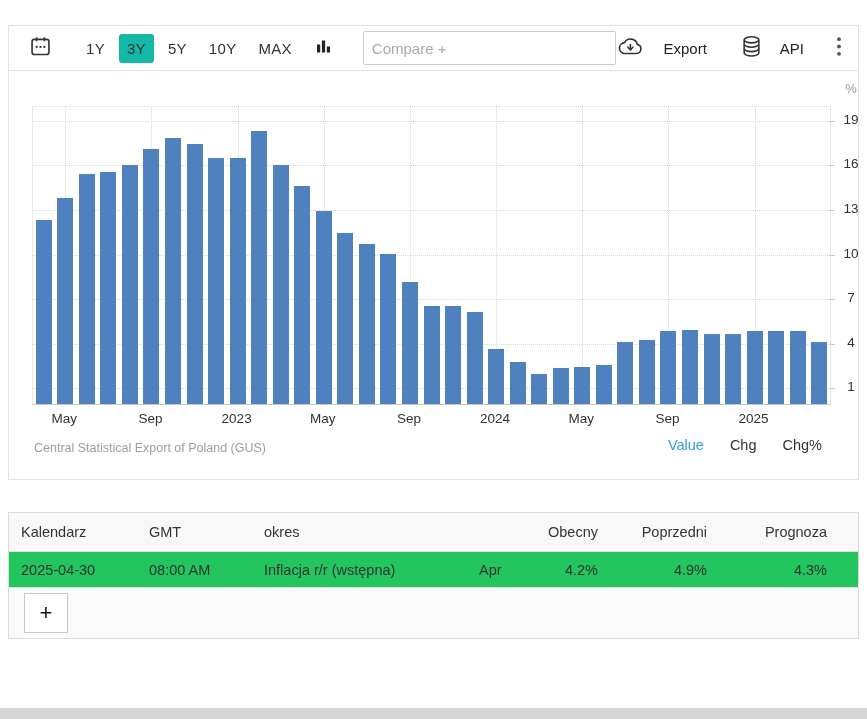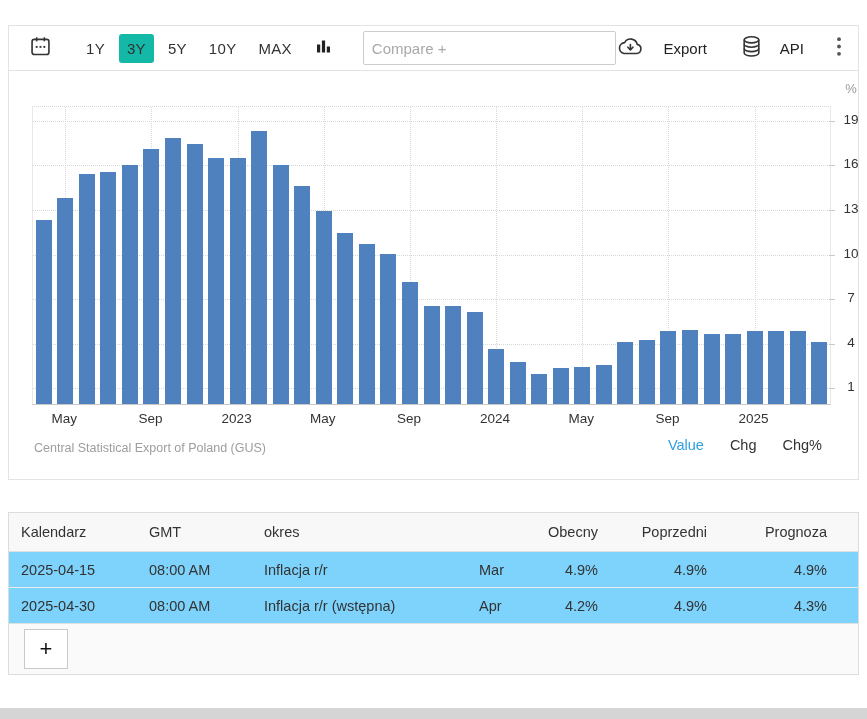--- a/index.html
+++ b/index.html
@@ -50,21 +50,21 @@
   .ylab{position:absolute;width:30px;text-align:center;font-size:13.5px;color:#333;}
   .yunit{position:absolute;width:30px;text-align:center;font-size:13px;color:#999;}
   .xlab{position:absolute;font-size:13.5px;color:#333;transform:translateX(-50%);white-space:nowrap;}
   .source{position:absolute;left:25px;top:370px;font-size:12.5px;color:#9d9d9d;}
   .modes{position:absolute;right:36px;top:366px;display:flex;gap:26px;font-size:14.5px;}
   .mode{color:#333;cursor:pointer;}
   .mode.active{color:#2f9fe0;}
   
   .table-card{
     position:absolute;left:8px;top:512px;width:849px;
-    border:1px solid #dcdcdc;background:#7dd3fc;
+    border:1px solid #dcdcdc;background:#22c55e;
   }
   table{border-collapse:collapse;table-layout:fixed;width:100%;font-size:14.5px;color:#333;}
   thead th{
     background:#f8f8f8;font-weight:normal;text-align:left;height:38px;
     border-bottom:1px solid #e0e0e0;padding:0;
   }
   tbody td{height:35px;border-bottom:1px solid #eaeaea;padding:0;}
   tbody tr:last-child td{border-bottom:none;}
   .c0{padding-left:12px;}
   .c1,.c2,.c3{padding-left:12px;}
@@ -268,29 +268,20 @@
         <th class="c1">GMT</th>
         <th class="c2">okres</th>
         <th class="c3"></th>
         <th class="c4">Obecny</th>
         <th class="c5">Poprzedni</th>
         <th class="c6">Prognoza</th>
       </tr>
     </thead>
     <tbody id="table-body">
         <tr>
-          <td class="c0">2025-04-15</td>
-          <td class="c1">08:00 AM</td>
-          <td class="c2">Inflacja r/r</td>
-          <td class="c3">Mar</td>
-          <td class="c4">4.9%</td>
-          <td class="c5">4.9%</td>
-          <td class="c6">4.9%</td>
-        </tr>
-        <tr>
           <td class="c0">2025-04-30</td>
           <td class="c1">08:00 AM</td>
           <td class="c2">Inflacja r/r (wstępna)</td>
           <td class="c3">Apr</td>
           <td class="c4">4.2%</td>
           <td class="c5">4.9%</td>
           <td class="c6">4.3%</td>
         </tr>
       </tbody>
   </table>

